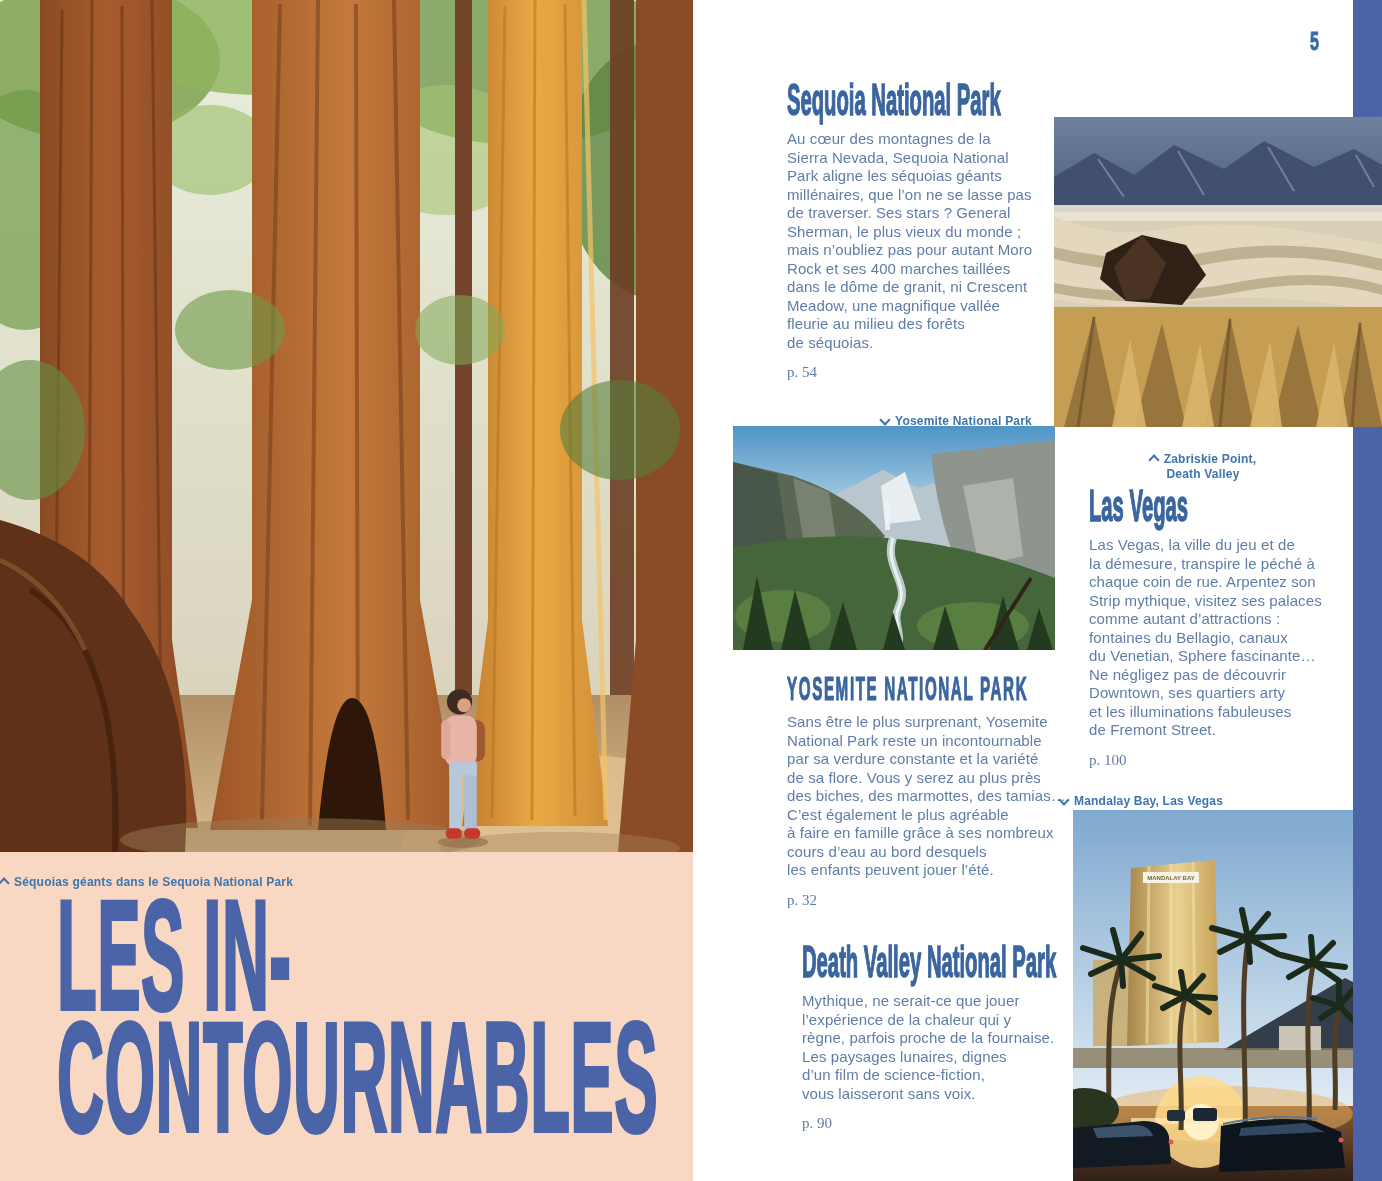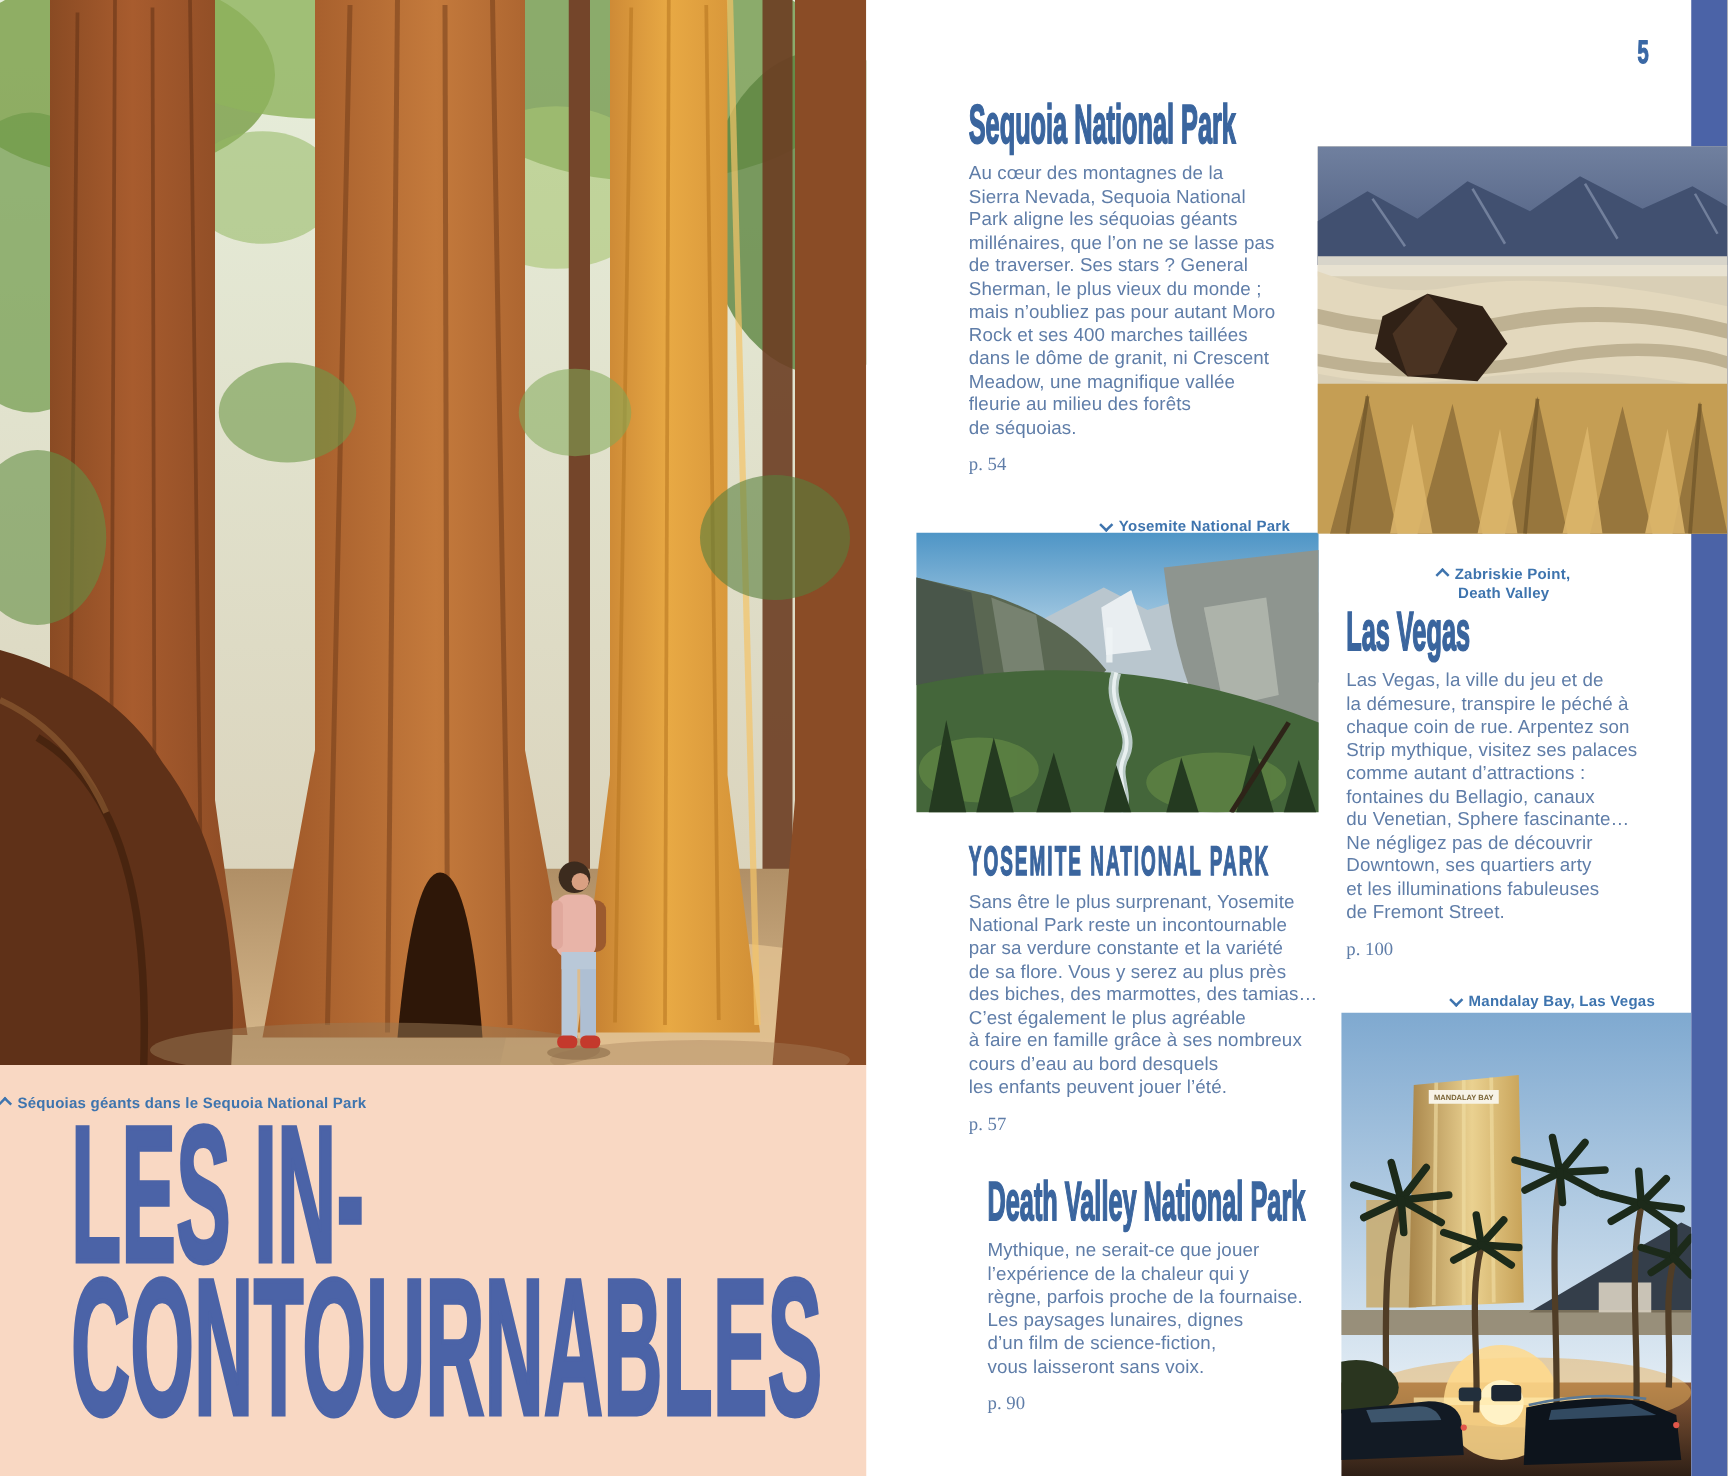--- a/index.html
+++ b/index.html
@@ -23,21 +23,21 @@
     transform:scaleX(0.42);transform-origin:0 0;white-space:nowrap;z-index:2;
   }
   .title-l1{top:878px;}
   .title-l2{top:1000px;}
   
   .pagenum{
     position:absolute;left:1310px;top:26px;font-size:26px;font-weight:bold;color:#3A68A5;
     -webkit-text-stroke:1px #3A68A5;transform:scaleX(0.62);transform-origin:0 0;
   }
   
-  .sec{position:absolute;}
+  .sec{position:absolute;margin-left:12px;}
   .sec-sequoia{left:775px;top:78px;width:310px;}
   .sec-yosemite{left:775px;top:672px;width:310px;}
   .sec-death{left:790px;top:940px;width:300px;}
   .sec-vegas{left:1077px;top:484px;width:270px;}
   .h-cond{
     font-size:44px;line-height:1;font-weight:bold;color:#3A659E;white-space:nowrap;
     -webkit-text-stroke:1.5px #3A659E;transform:scaleX(0.46);transform-origin:0 0;margin:0;
   }
   .h-caps{
     font-size:33px;line-height:1;font-weight:bold;color:#3A659E;white-space:nowrap;
@@ -50,21 +50,21 @@
   }
   .page-ref{margin:12px 0 0 0;font-size:15px;color:#5F7DA8;font-family:Liberation Serif, serif;}
   
   .cap{
     position:absolute;font-size:12px;font-weight:bold;color:#3E74AE;
     letter-spacing:0.2px;white-space:pre-line;line-height:15px;z-index:4;
   }
   .cap-sequoia{left:0;top:860px;width:633px;}
   .cap-yosemite{left:733px;top:399px;width:299px;text-align:right;}
   .cap-zabriskie{left:1092px;top:437px;width:222px;text-align:center;}
-  .cap-mandalay{left:1060px;top:779px;width:264px;text-align:right;}
+  .cap-mandalay{left:1060px;top:779px;width:264px;}
   .chv{
     display:inline-block;width:6px;height:6px;border:solid currentColor;
     border-width:0 2px 2px 0;vertical-align:middle;margin:0 6px 3px 0;
   }
   .chv-down{transform:rotate(45deg);}
   .chv-up{transform:rotate(225deg);margin-bottom:-1px;}
 </style>
 </head>
 <body>
 
@@ -284,21 +284,21 @@
     <h2 class="h-caps">YOSEMITE NATIONAL PARK</h2>
     <p class="body-text">Sans être le plus surprenant, Yosemite
 National Park reste un incontournable
 par sa verdure constante et la variété
 de sa flore. Vous y serez au plus près
 des biches, des marmottes, des tamias…
 C’est également le plus agréable
 à faire en famille grâce à ses nombreux
 cours d’eau au bord desquels
 les enfants peuvent jouer l’été.</p>
-    <p class="page-ref">p. 57</p>
+    <p class="page-ref">p. 32</p>
   </section>
 
   <section class="sec sec-death">
     <h2 class="h-cond">Death Valley National Park</h2>
     <p class="body-text">Mythique, ne serait-ce que jouer
 l’expérience de la chaleur qui y
 règne, parfois proche de la fournaise.
 Les paysages lunaires, dignes
 d’un film de science-fiction,
 vous laisseront sans voix.</p>

